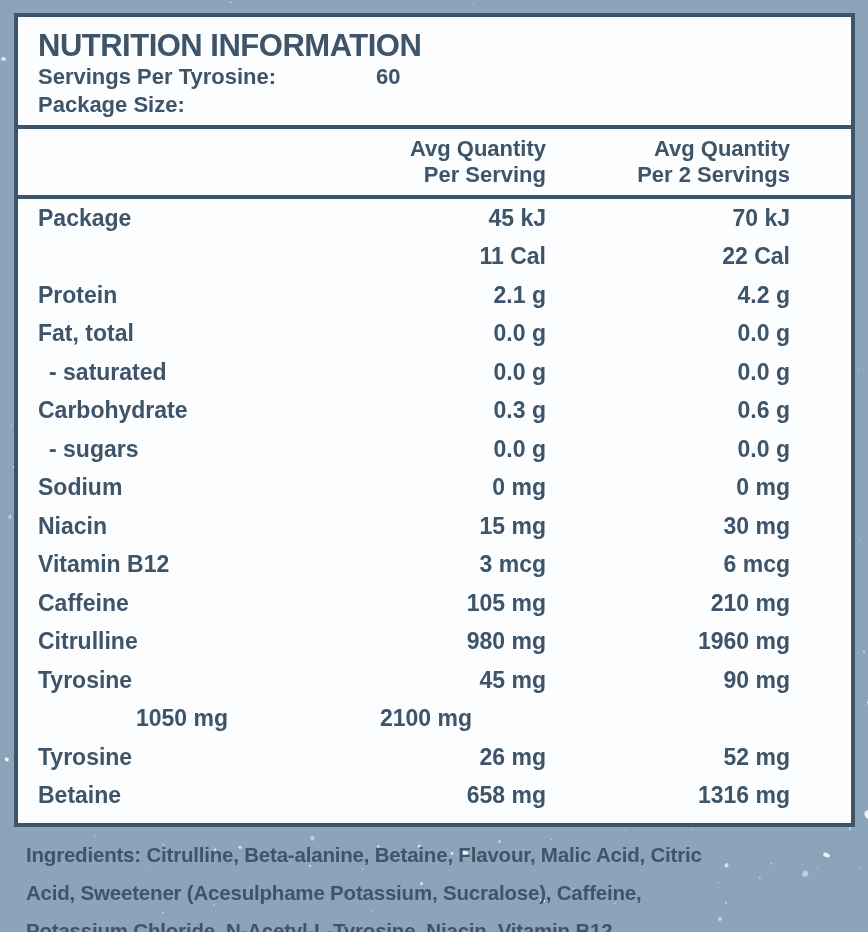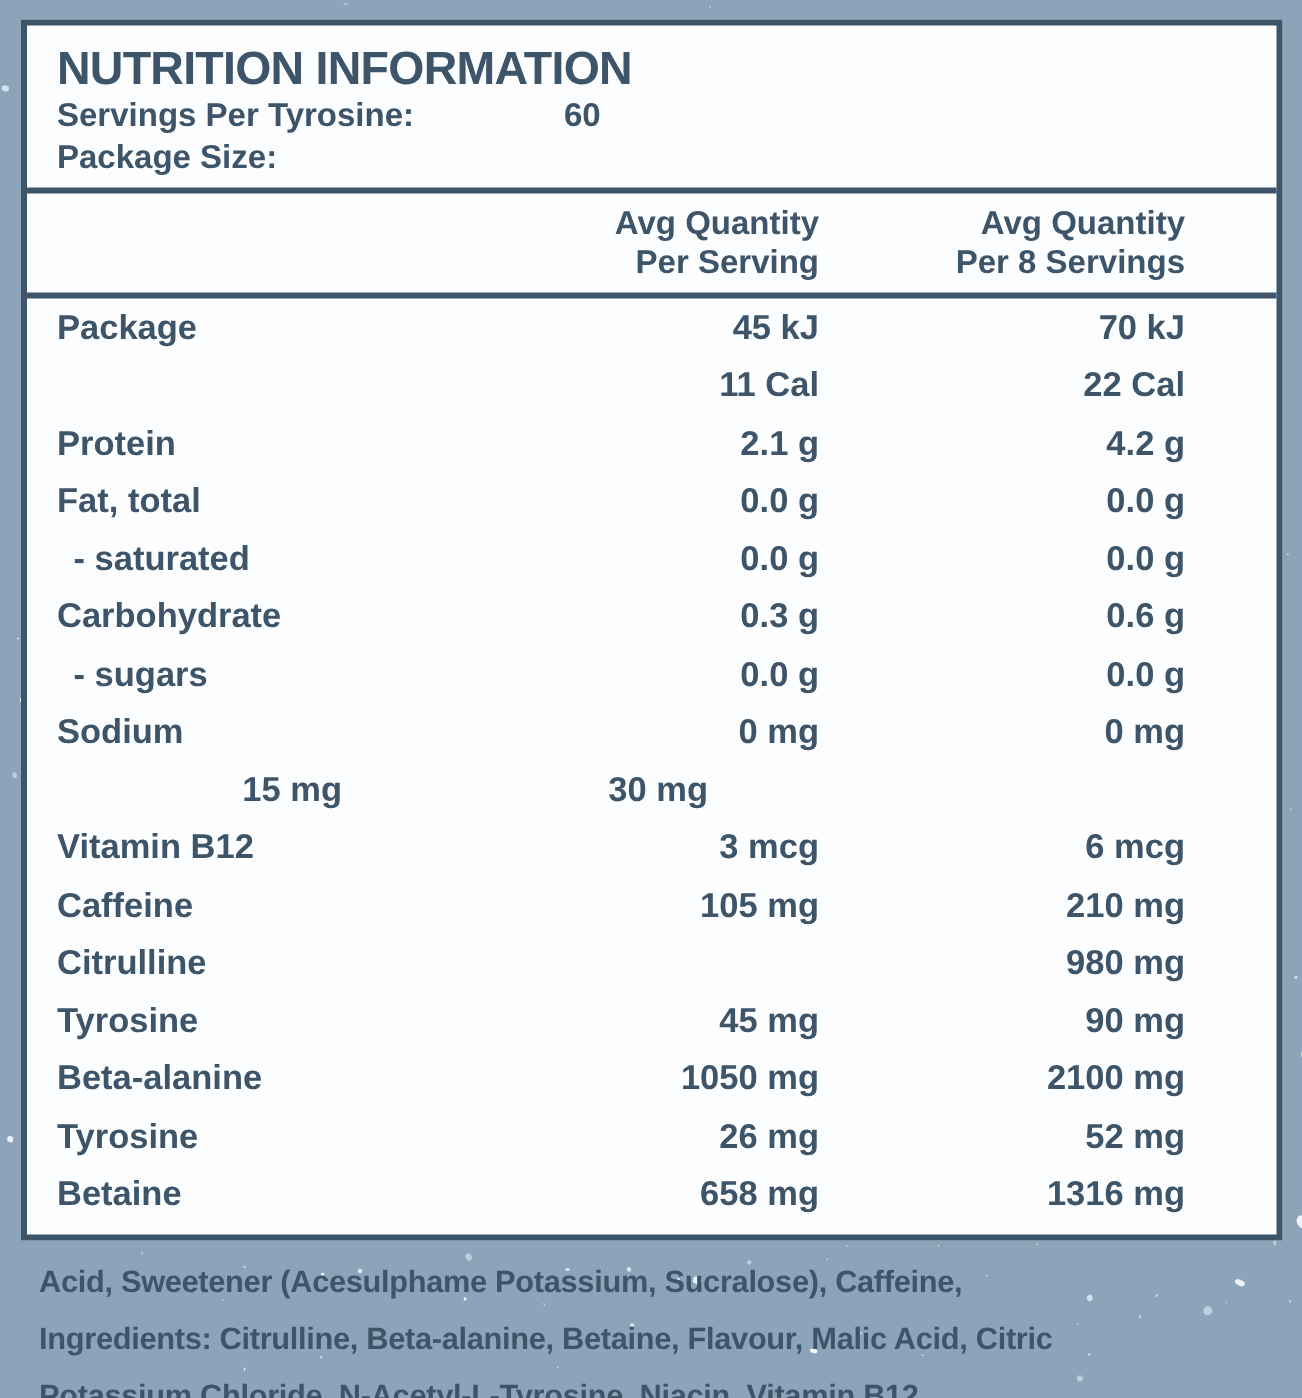--- a/index.html
+++ b/index.html
@@ -378,21 +378,21 @@
   <div class="divider"></div>
 
   <div class="cols col-heads">
     <span class="lbl"></span>
     <span class="c1 hdr">
       <div>Avg Quantity</div>
       <div>Per Serving</div>
     </span>
     <span class="c2 hdr">
       <div>Avg Quantity</div>
-      <div>Per 8 Servings</div>
+      <div>Per 2 Servings</div>
     </span>
   </div>
 
   <div class="divider"></div>
 
   <div class="rows">
 
     <div class="cols row">
       <span class="lbl">Package</span>
       <span class="c1">45 kJ</span>
@@ -427,58 +427,59 @@
       <span class="lbl">- sugars</span>
       <span class="c1">0.0 g</span>
       <span class="c2">0.0 g</span>
     </div>
     <div class="cols row">
       <span class="lbl">Sodium</span>
       <span class="c1">0 mg</span>
       <span class="c2">0 mg</span>
     </div>
     <div class="cols row">
+      <span class="lbl">Niacin</span>
       <span class="c1">15 mg</span>
       <span class="c2">30 mg</span>
     </div>
     <div class="cols row">
       <span class="lbl">Vitamin B12</span>
       <span class="c1">3 mcg</span>
       <span class="c2">6 mcg</span>
     </div>
     <div class="cols row">
       <span class="lbl">Caffeine</span>
       <span class="c1">105 mg</span>
       <span class="c2">210 mg</span>
     </div>
     <div class="cols row">
       <span class="lbl">Citrulline</span>
       <span class="c1">980 mg</span>
+      <span class="c2">1960 mg</span>
     </div>
     <div class="cols row">
       <span class="lbl">Tyrosine</span>
       <span class="c1">45 mg</span>
       <span class="c2">90 mg</span>
     </div>
     <div class="cols row">
-      <span class="lbl">Beta-alanine</span>
       <span class="c1">1050 mg</span>
       <span class="c2">2100 mg</span>
     </div>
     <div class="cols row">
       <span class="lbl">Tyrosine</span>
       <span class="c1">26 mg</span>
       <span class="c2">52 mg</span>
     </div>
     <div class="cols row">
       <span class="lbl">Betaine</span>
       <span class="c1">658 mg</span>
       <span class="c2">1316 mg</span>
     </div>
 
   </div>
 </div>
 
 <div class="ingredients">
+  <div>Ingredients: Citrulline, Beta-alanine, Betaine, Flavour, Malic Acid, Citric</div>
   <div>Acid, Sweetener (Acesulphame Potassium, Sucralose), Caffeine,</div>
-  <div>Ingredients: Citrulline, Beta-alanine, Betaine, Flavour, Malic Acid, Citric</div>
   <div>Potassium Chloride, N-Acetyl-L-Tyrosine, Niacin, Vitamin B12.</div>
 </div>
 
 </body></html>

